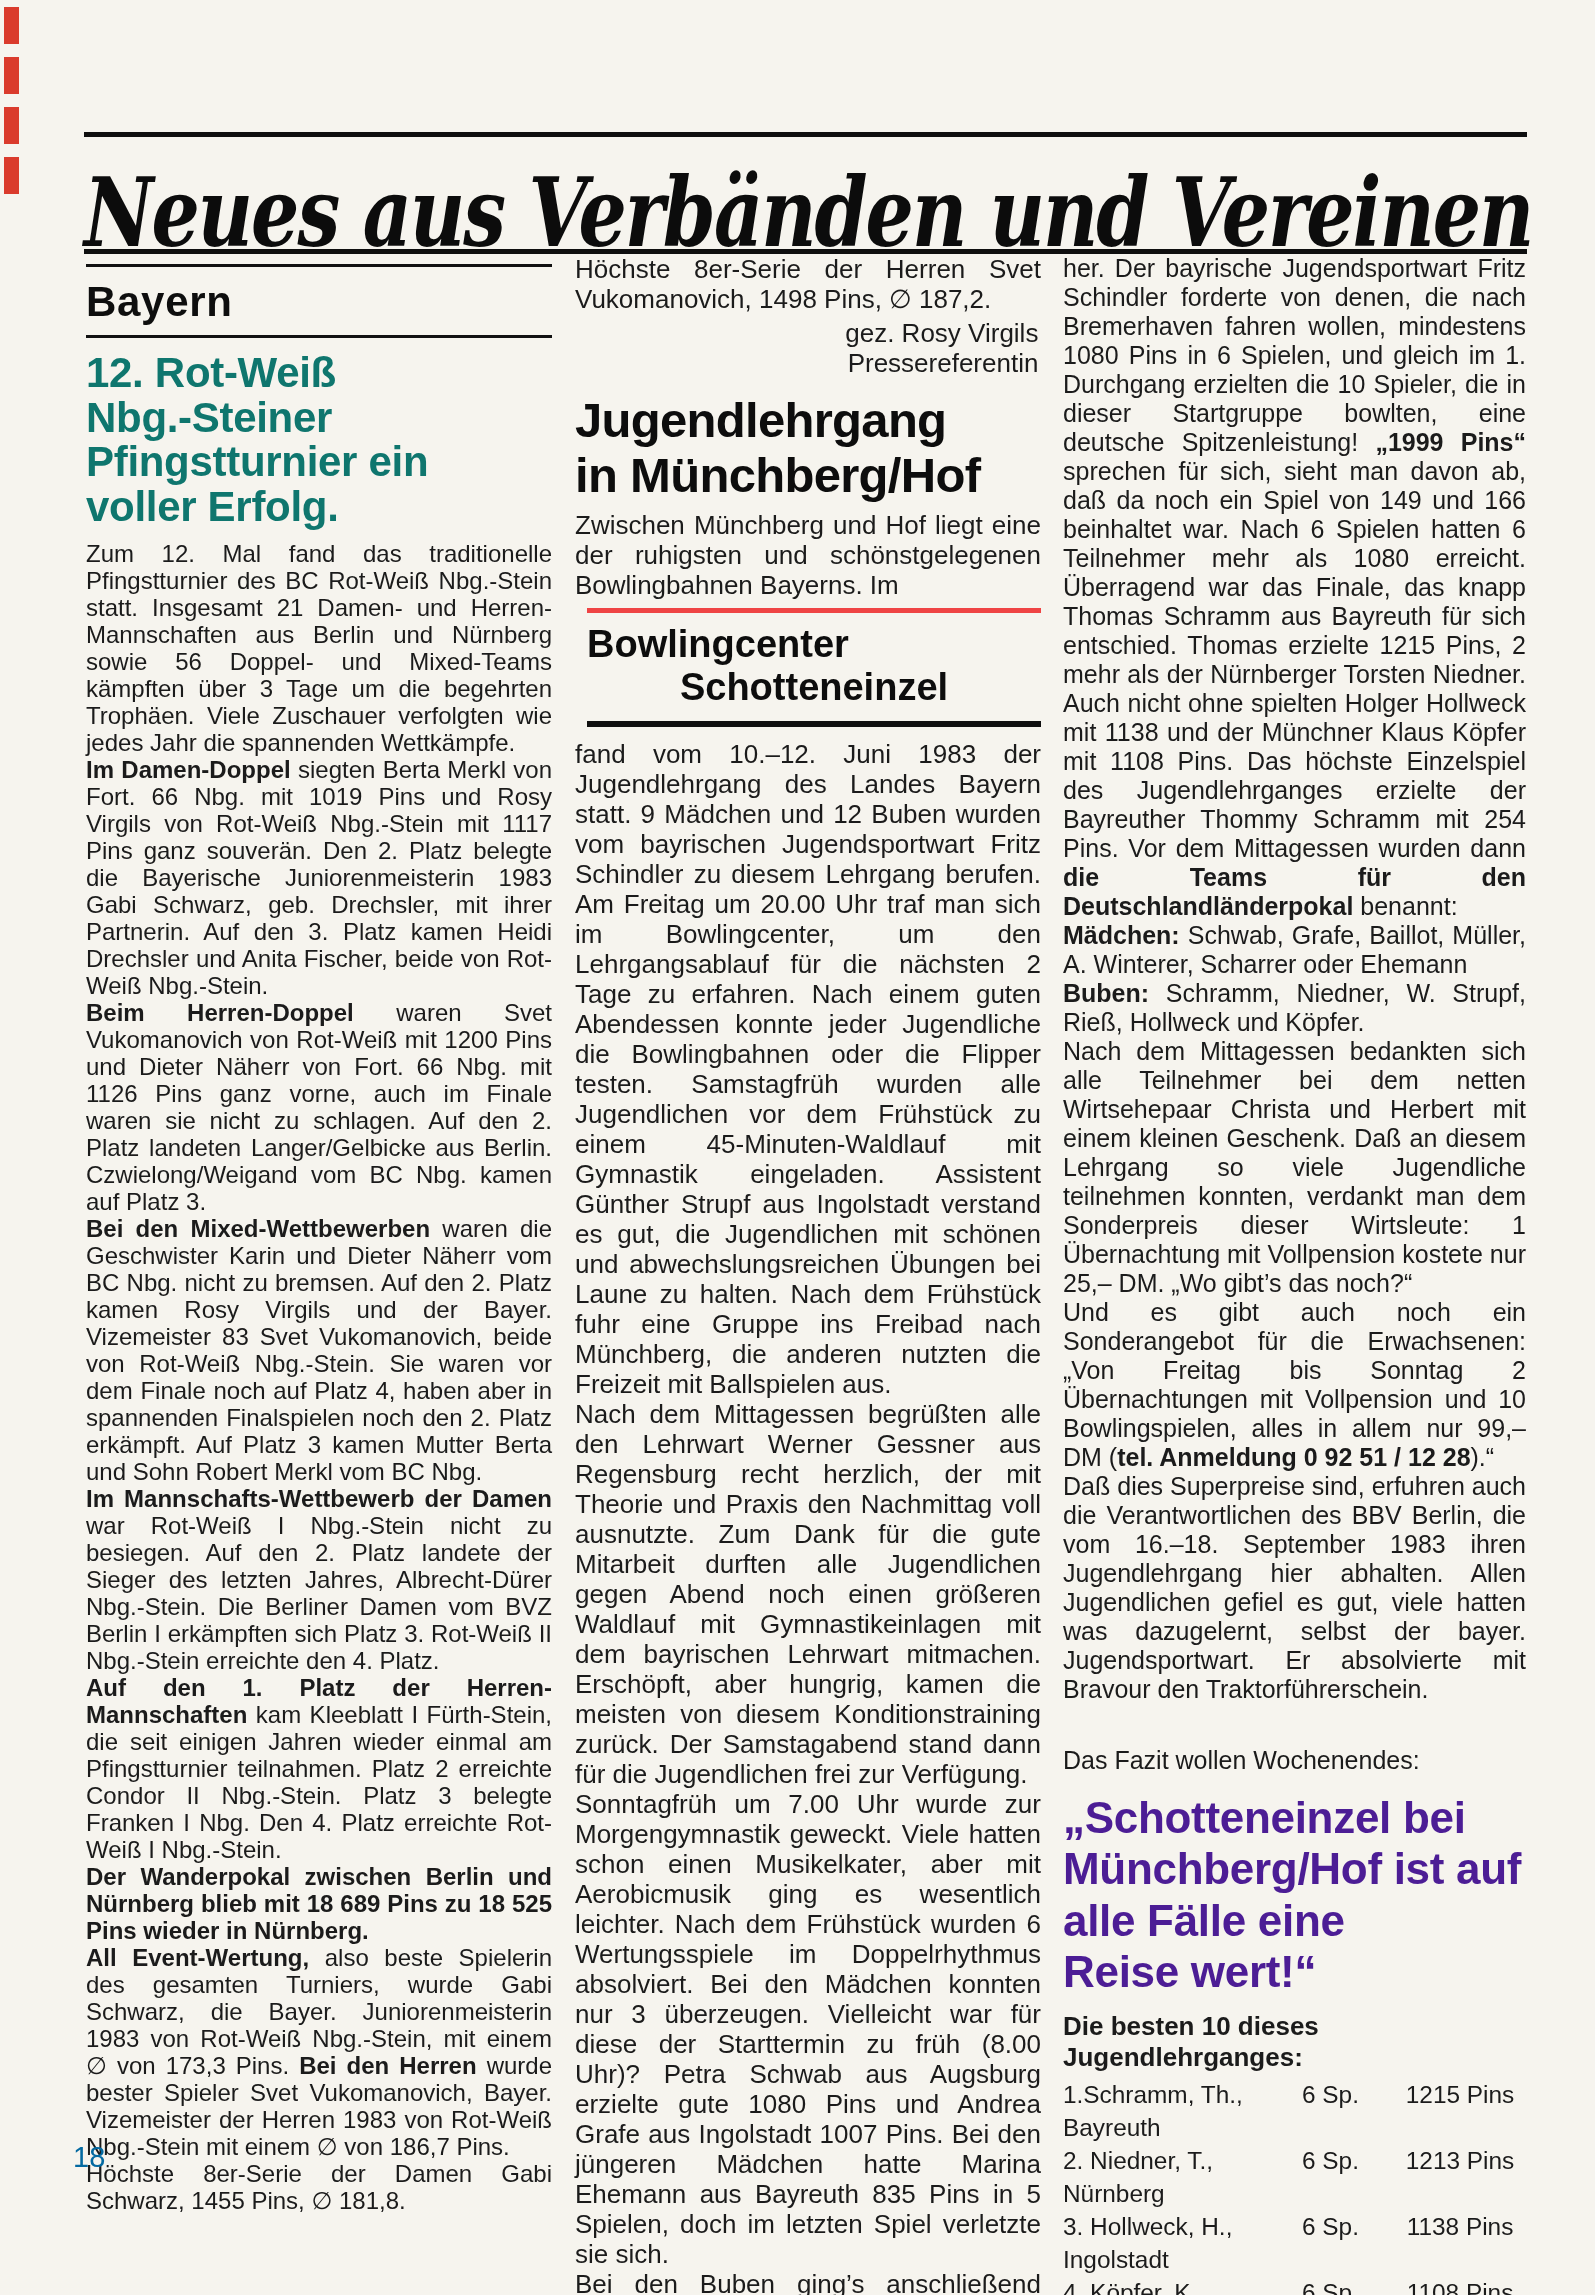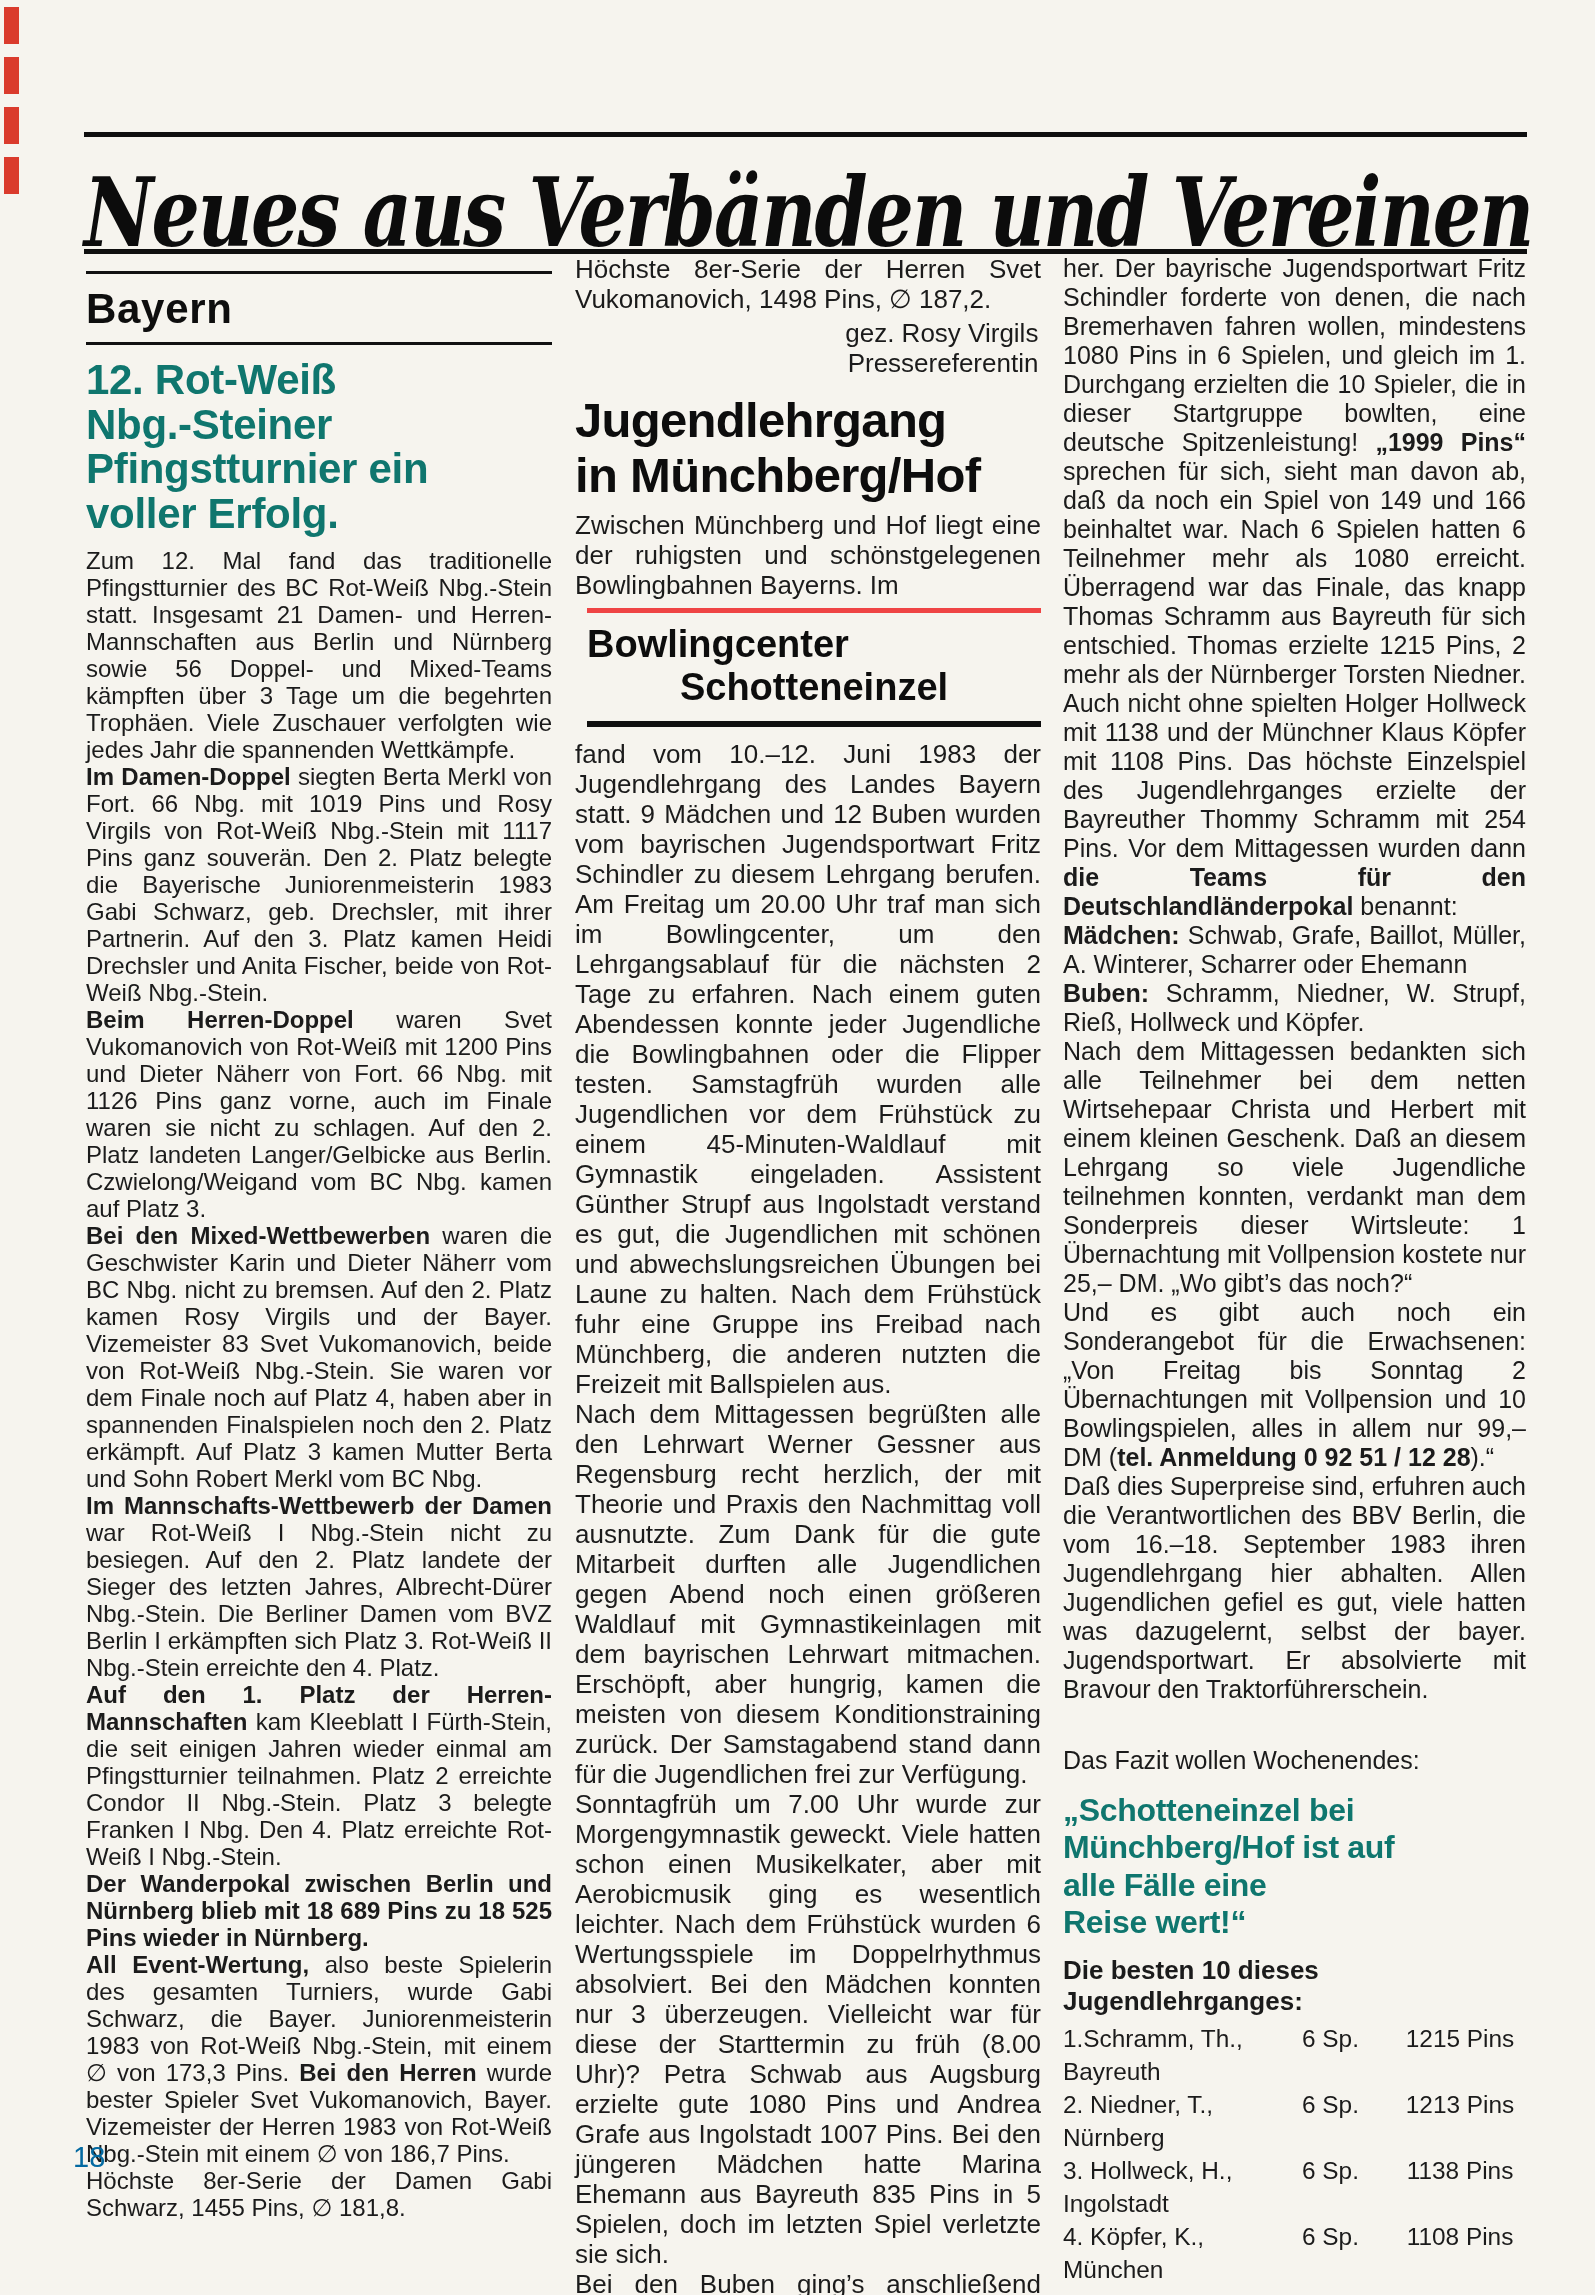--- a/index.html
+++ b/index.html
@@ -13,21 +13,21 @@
   .printmark { position:absolute; left:4px; width:14.5px; height:37px; background:#da3b2c; }
   .content { position:absolute; left:84px; top:0; width:1443px; }
   .rule-full { position:absolute; left:0; width:100%; background:#0f0f0f; }
   .masthead {
     position:absolute; top:157px; left:0; width:100%;
     font-family:"DejaVu Serif", serif; font-style:italic; font-weight:bold;
     font-size:76px; letter-spacing:-2px; white-space:nowrap; color:#0c0c0c;
     transform:scaleY(1.26); transform-origin:top left;
   }
   .col { position:absolute; top:254px; }
-  .col1 { left:86px; width:466px; top:271px; }
+  .col1 { left:86px; width:466px; top:264px; }
   .col2 { left:575px; width:466px; }
   .col3 { left:1063px; width:463px; }
 
   .shortrule { height:3.3px; background:#111; margin:0; }
   .section-title { font-size:42px; font-weight:bold; margin:10.6px 0 9.2px 0; letter-spacing:0.7px; color:#0e0e0e; }
   .article-title { font-size:42px; font-weight:bold; line-height:1.06; margin:13px 0 10.6px 0; white-space:pre-line; letter-spacing:-0.3px; color:#0f766e; }
 
   .body1 p.rich { margin:0; font-size:24px; line-height:27px; text-align:justify; }
   .body2 p.rich { margin:0; font-size:26px; line-height:30px; text-align:justify; }
   .body3 p.rich { margin:0; font-size:25px; line-height:29px; text-align:justify; }
@@ -40,22 +40,22 @@
     font-size:49px; font-weight:bold; line-height:1.13; letter-spacing:-0.7px;
     margin:14.5px 0 6.6px 0; white-space:pre-line; color:#0d0d0d;
   }
   .intro { margin-bottom:6.6px !important; }
   .infobox { border-top:5px solid #ef4444; border-bottom:6px solid #101010; padding:10.6px 0 12px 0; margin:8px 0 12px 12px; }
   .infobox .l1 { font-size:38px; font-weight:bold; text-align:left; line-height:1.12; color:#0d0d0d; }
   .infobox .l2 { font-size:38px; font-weight:bold; text-align:center; line-height:1.12; color:#0d0d0d; }
 
   .fazit { font-size:26px; margin:42px 0 0 0 !important; text-align:left !important; }
   .quote-title {
-    font-size:32px; font-weight:bold; line-height:1.17; letter-spacing:-0.3px;
-    margin:17px 0 13px 0; white-space:pre-line; color:#0f766e;
+    font-size:44px; font-weight:bold; line-height:1.17; letter-spacing:-0.3px;
+    margin:17px 0 13px 0; white-space:pre-line; color:#4c1d95;
   }
   .results-header { font-size:26px; font-weight:bold; margin:0 0 5.3px 0; }
   .result-row { display:grid; grid-template-columns:1fr 92px 132px; font-size:24.4px; line-height:33px; }
   .result-row .games { text-align:left; }
   .result-row .pins { text-align:center; }
 
   .page-number { position:absolute; left:73px; top:2141px; font-size:29px; color:#0369a1; }
 </style>
 </head>
 <body>

